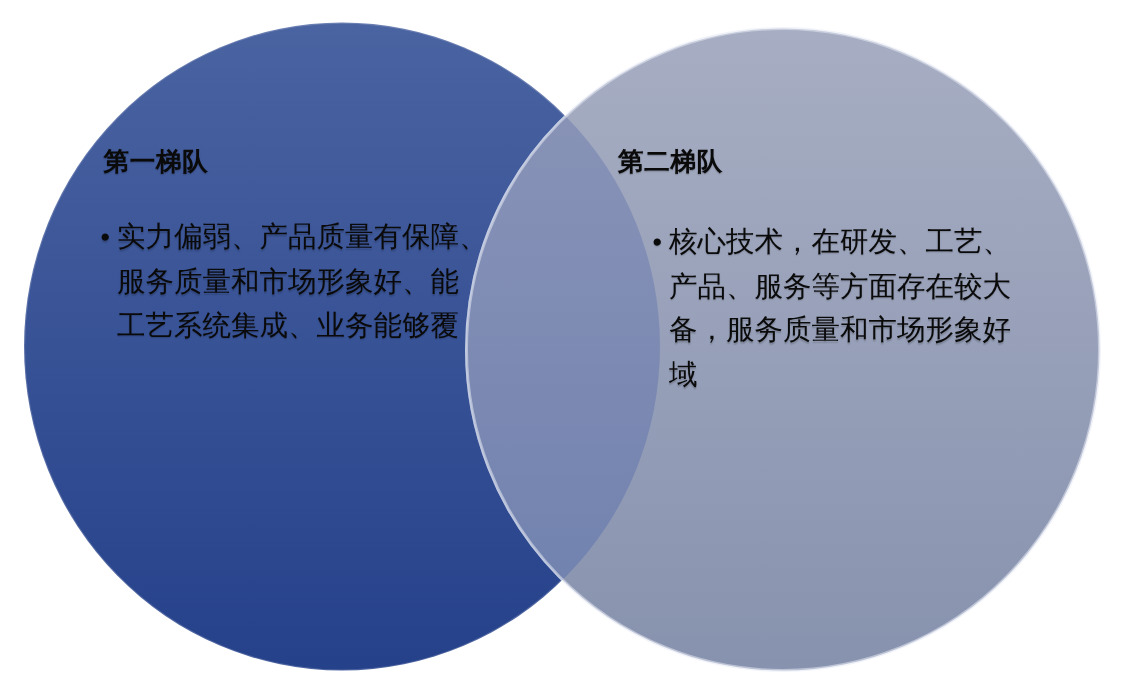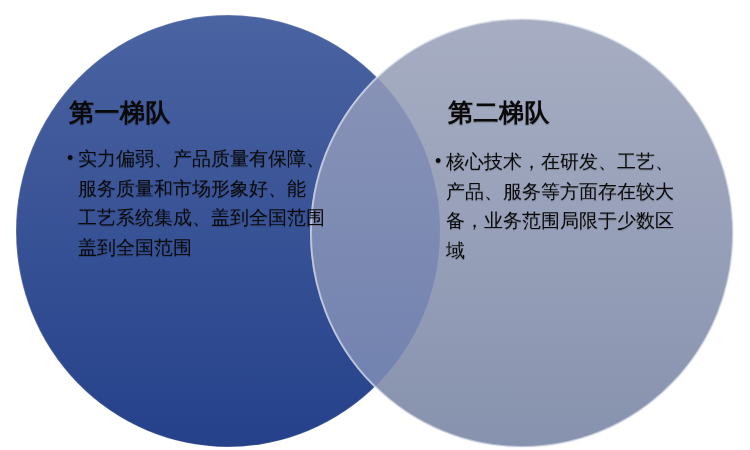--- a/index.html
+++ b/index.html
@@ -18,29 +18,29 @@
   }
   #venn-svg {
     position: absolute;
     left: 0;
     top: 0;
     width: 750px;
     height: 450px;
   }
   .tier-title {
     position: absolute;
-    font-size: 25px;
+    font-size: 17px;
     font-weight: 700;
     letter-spacing: 0.5px;
     color: #0a0a0a;
     text-shadow: 0 1px 1px rgba(0,0,0,0.25);
     white-space: nowrap;
   }
   #first-tier-title { left: 69px; top: 96px; }
-  #second-tier-title { left: 448px; top: 96px; }
+  #second-tier-title { left: 412px; top: 96px; }
   .tier-body {
     position: absolute;
     font-size: 19px;
     line-height: 29.5px;
     font-weight: 400;
     color: #0a0a0a;
     text-shadow: 0 1px 1px rgba(0,0,0,0.2);
     white-space: nowrap;
   }
   #first-tier-body { left: 78px; top: 144px; width: 262px; }
@@ -85,27 +85,26 @@
       <ellipse cx="522" cy="233" rx="211" ry="214" fill="url(#gradLens)" stroke="rgba(235,239,248,0.5)" stroke-width="2"></ellipse>
     </g>
   </svg>
 
   <div class="tier-title" id="first-tier-title">第一梯队</div>
 
   <div class="tier-body" id="first-tier-body">
     <span class="bullet-marker">•</span>
     <div>实力偏弱、产品质量有保障、</div>
     <div>服务质量和市场形象好、能</div>
-    <div>工艺系统集成、盖到全国范围</div>
-    <div>盖到全国范围</div>
+    <div>工艺系统集成、业务能够覆</div>
   </div>
 
   <div class="tier-title" id="second-tier-title">第二梯队</div>
 
   <div class="tier-body" id="second-tier-body">
     <span class="bullet-marker">•</span>
     <div>核心技术，在研发、工艺、</div>
     <div>产品、服务等方面存在较大</div>
-    <div>备，业务范围局限于少数区</div>
+    <div>备，服务质量和市场形象好</div>
     <div>域</div>
   </div>
 
 </div>
 
 </body></html>

